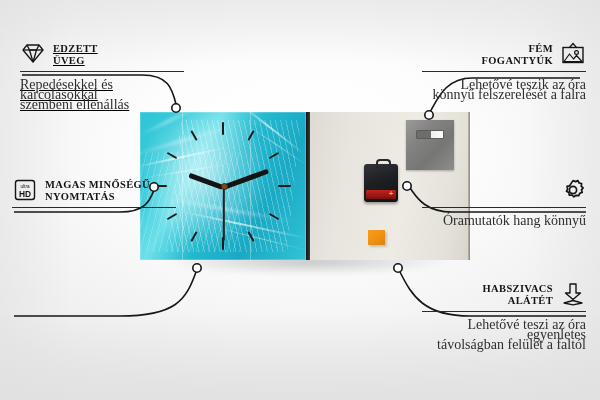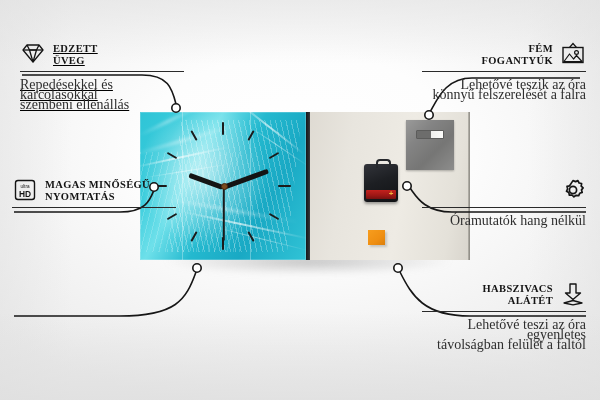--- a/index.html
+++ b/index.html
@@ -402,21 +402,21 @@
       <span class="feat-icon">
         <svg width="26" height="24" viewBox="0 0 26 24">
           <g fill="none" stroke="#141414" stroke-width="1.7" stroke-linejoin="round">
             <path d="M13 2.6 l2.6 1.0 2.3 -1.0 1.2 2.4 2.5 0.5 -0.4 2.6 1.9 1.8 -1.6 2.0 0.7 2.5 -2.5 0.9 -1.0 2.4 -2.6 -0.4 -2.2 1.5 -1.9 -1.8 -2.6 0.2 -0.6 -2.6 -2.3 -1.3 1.1 -2.4 -0.6 -2.6 2.6 -0.5 1.4 -2.2 Z"></path>
             <circle cx="13" cy="12" r="3.6"></circle>
           </g>
         </svg>
       </span>
     </div>
     <div class="feat-rule"></div>
-    <div class="feat-desc">Óramutatók hang nélkül</div>
+    <div class="feat-desc">Óramutatók hang könnyű</div>
   </div>
 
   <div class="feature right" style="left:422px; top:282px;">
     <div class="feat-head">
       <span class="feat-icon">
         <svg width="26" height="24" viewBox="0 0 26 24">
           <path d="M10 2 H16 V11 H20.5 L13 17.5 L5.5 11 H10 Z" fill="none" stroke="#141414" stroke-width="1.4" stroke-linejoin="round"></path>
           <path d="M13 18.5 L22 21 L13 22.8 L4 21 Z" fill="none" stroke="#141414" stroke-width="1.3" stroke-linejoin="round"></path>
         </svg>
       </span>

